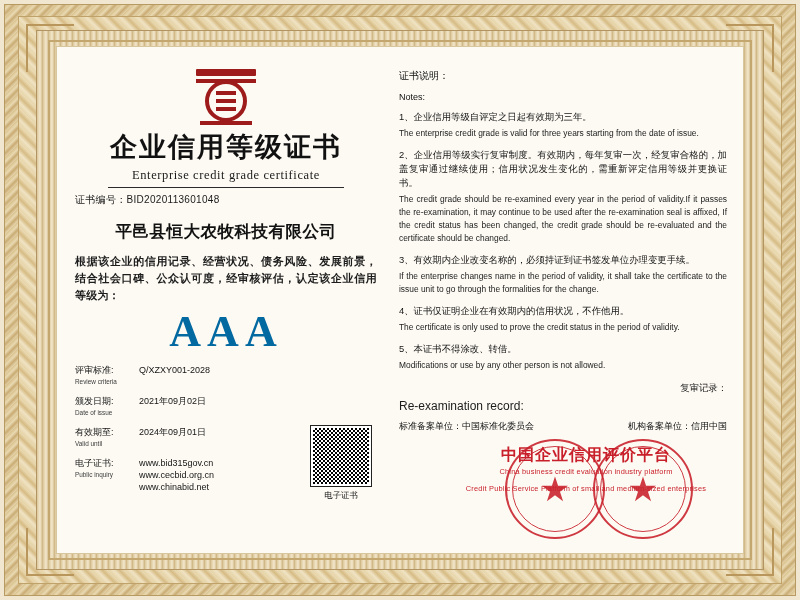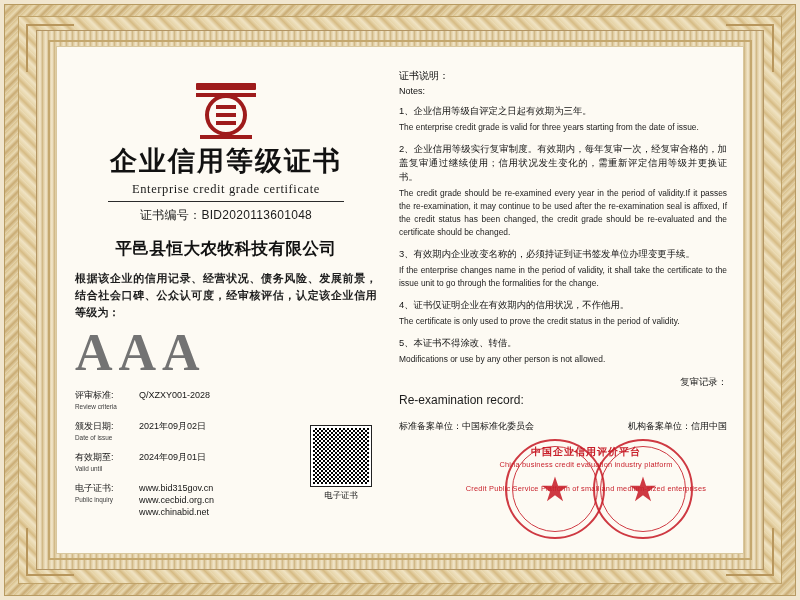--- a/index.html
+++ b/index.html
@@ -77,21 +77,21 @@
   .corner.br { right: 26px; bottom: 24px; border-left: none;  border-top: none; }
 
   
   .body-wrap {
     position: absolute;
     inset: 0;
     display: flex;
   }
   .col-left {
     width: 330px;
-    padding: 28px 10px 10px 18px;
+    padding: 14px 10px 10px 18px;
     box-sizing: border-box;
     position: relative;
   }
   .col-right {
     flex: 1;
     padding: 22px 16px 10px 12px;
     box-sizing: border-box;
     position: relative;
   }
 
@@ -121,22 +121,21 @@
     color: #1a1a1a;
     margin-top: 3px;
   }
   .title-rule {
     width: 236px;
     height: 1px;
     background: #2b2b2b;
     margin: 4px auto 0 auto;
   }
   .cert-no {
-    text-align: center;
-    font-size: 12px;
+    font-size: 10px;
     color: #1a1a1a;
     margin-top: 5px;
     letter-spacing: 0.3px;
   }
 
   .company {
     text-align: center;
     font-family: "Liberation Serif", serif;
     font-size: 16.5px;
     font-weight: bold;
@@ -149,25 +148,25 @@
     font-size: 11px;
     line-height: 17px;
     color: #1d1d1d;
     margin-top: 10px;
     text-align: justify;
     letter-spacing: 0.2px;
     font-weight: bold;
   }
 
   .grade {
-    text-align: left;
+    text-align: center;
     font-family: "Liberation Serif", "DejaVu Serif", serif;
-    font-size: 52px;
+    font-size: 44px;
     font-weight: bold;
-    color: #737373;
+    color: #0369a1;
     letter-spacing: 6px;
     margin: 6px 0 2px 0;
     line-height: 1;
   }
 
   .para-en {
     font-size: 8.2px;
     line-height: 11.5px;
     color: #202020;
     text-align: justify;
@@ -214,21 +213,21 @@
   .qr-caption {
     font-size: 8.4px;
     margin-top: 4px;
     color: #111;
   }
 
   
   .notes-title-cn {
     font-size: 10px;
     color: #111;
-    margin-bottom: 3px;
+    margin-bottom: 9px;
   }
   .notes-title-en {
     font-size: 9px;
     color: #111;
     margin-bottom: 8px;
   }
   .note-cn {
     font-size: 9.4px;
     line-height: 14px;
     color: #141414;
@@ -291,21 +290,21 @@
 
   .seal-text {
     position: absolute;
     left: 40px;
     right: 0;
     text-align: center;
     color: #c81f2a;
   }
   .seal-text .cn {
     font-family: "Liberation Serif", serif;
-    font-size: 10px;
+    font-size: 16px;
     font-weight: bold;
     letter-spacing: 1px;
     white-space: nowrap;
   }
   .seal-text .en {
     font-size: 7.4px;
     letter-spacing: 0.2px;
     white-space: nowrap;
     margin-top: 1px;
   }

